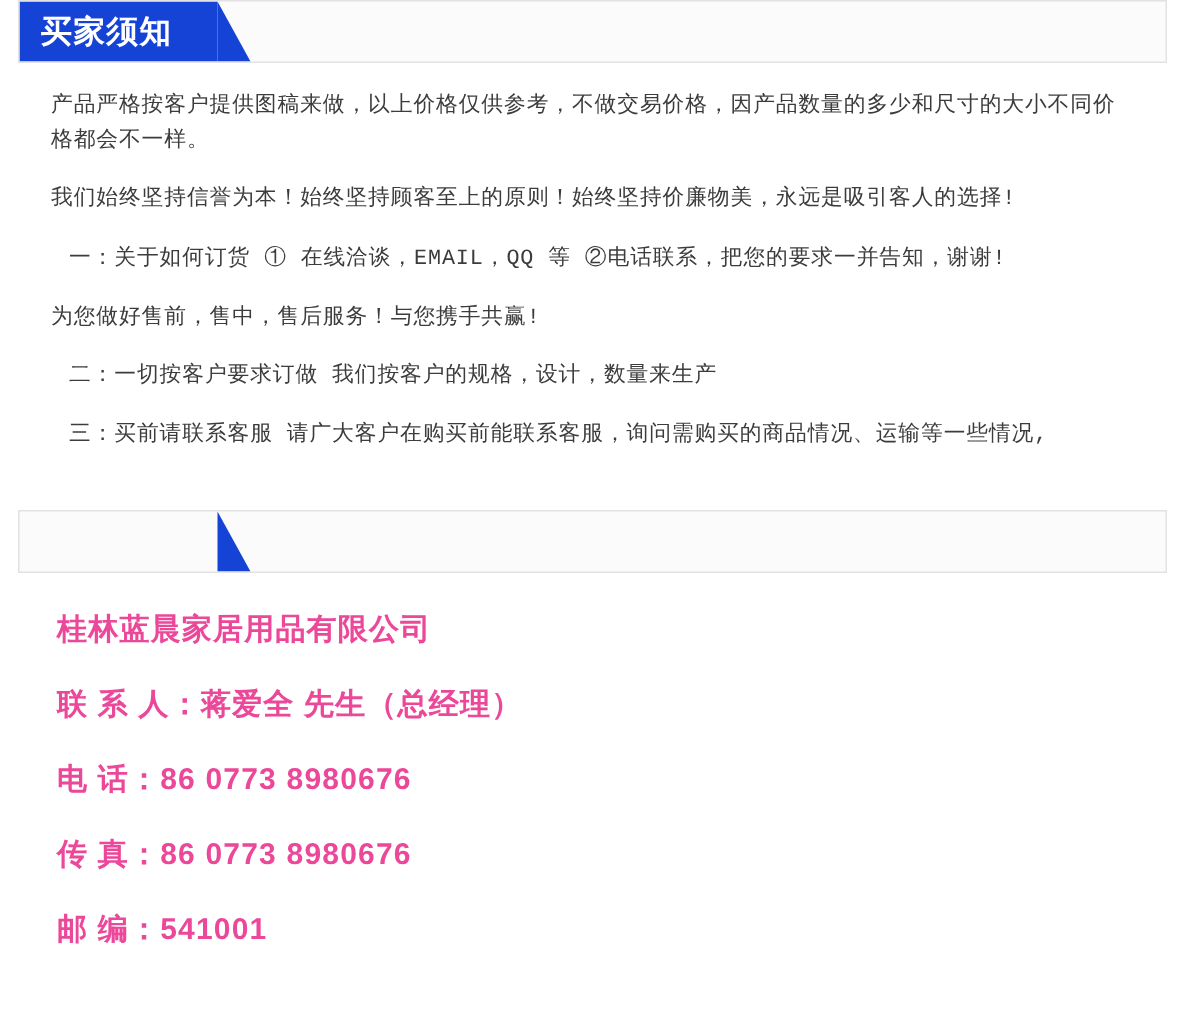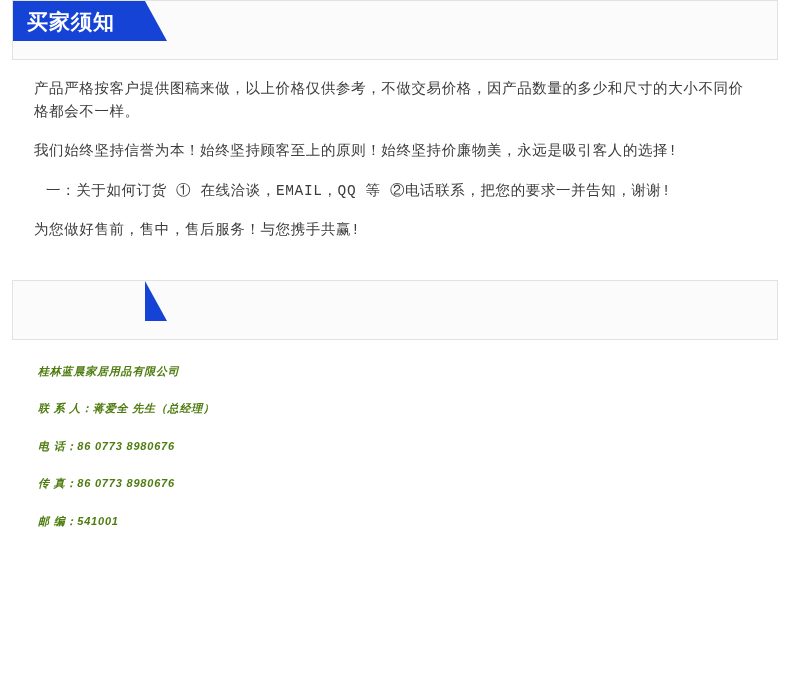--- a/index.html
+++ b/index.html
@@ -20,21 +20,21 @@
     height: 680px;
     box-sizing: border-box;
   }
 
   
   .section {
     margin: 0 12px;
   }
   .section-header {
     position: relative;
-    height: 60px;
+    height: 42px;
     background: #fbfbfb;
     border: 1px solid #e2e2e2;
     box-sizing: border-box;
     overflow: hidden;
   }
   .section-header .tab {
     position: absolute;
     left: 0;
     top: 0;
     height: 40px;
@@ -77,27 +77,26 @@
   }
   .notice-line.indent {
     padding-left: 12px;
   }
 
   
   .contact-body {
     padding: 24px 0 0 38px;
   }
   .contact-row {
-    font-size: 11px;
-    color: #4d7c0f;
+    font-size: 20px;
+    color: #ec4899;
     line-height: 1.4;
     margin-bottom: 22px;
     letter-spacing: 0.8px;
     font-weight: bold;
-    font-style: italic;
   }
   .contact-company {
     font-weight: bold;
   }
   .contact-label {
     display: inline;
   }
   .spacer-12 { height: 14px; }
 </style>
 </head>
@@ -110,20 +109,22 @@
       <div class="tab" id="tab1">
         <span class="tab-text">买家须知</span>
       </div>
       <div class="tab-slant" id="slant1" style="left: 132px;"></div>
     </div>
     <div class="notice-body">
       <p class="notice-line">产品严格按客户提供图稿来做，以上价格仅供参考，不做交易价格，因产品数量的多少和尺寸的大小不同价格都会不一样。</p>
       <p class="notice-line">我们始终坚持信誉为本！始终坚持顾客至上的原则！始终坚持价廉物美，永远是吸引客人的选择!</p>
       <p class="notice-line indent">一：关于如何订货 ① 在线洽谈，EMAIL，QQ 等 ②电话联系，把您的要求一并告知，谢谢!</p>
       <p class="notice-line">为您做好售前，售中，售后服务！与您携手共赢!</p>
+      <p class="notice-line indent">二：一切按客户要求订做 我们按客户的规格，设计，数量来生产</p>
+      <p class="notice-line indent">三：买前请联系客服 请广大客户在购买前能联系客服，询问需购买的商品情况、运输等一些情况,</p>
     </div>
   </div>
 
   <div class="spacer-12"></div>
 
   <div class="section">
     <div class="section-header">
       <div class="tab-slant" id="slant2" style="left: 132px;"></div>
     </div>
   </div>

